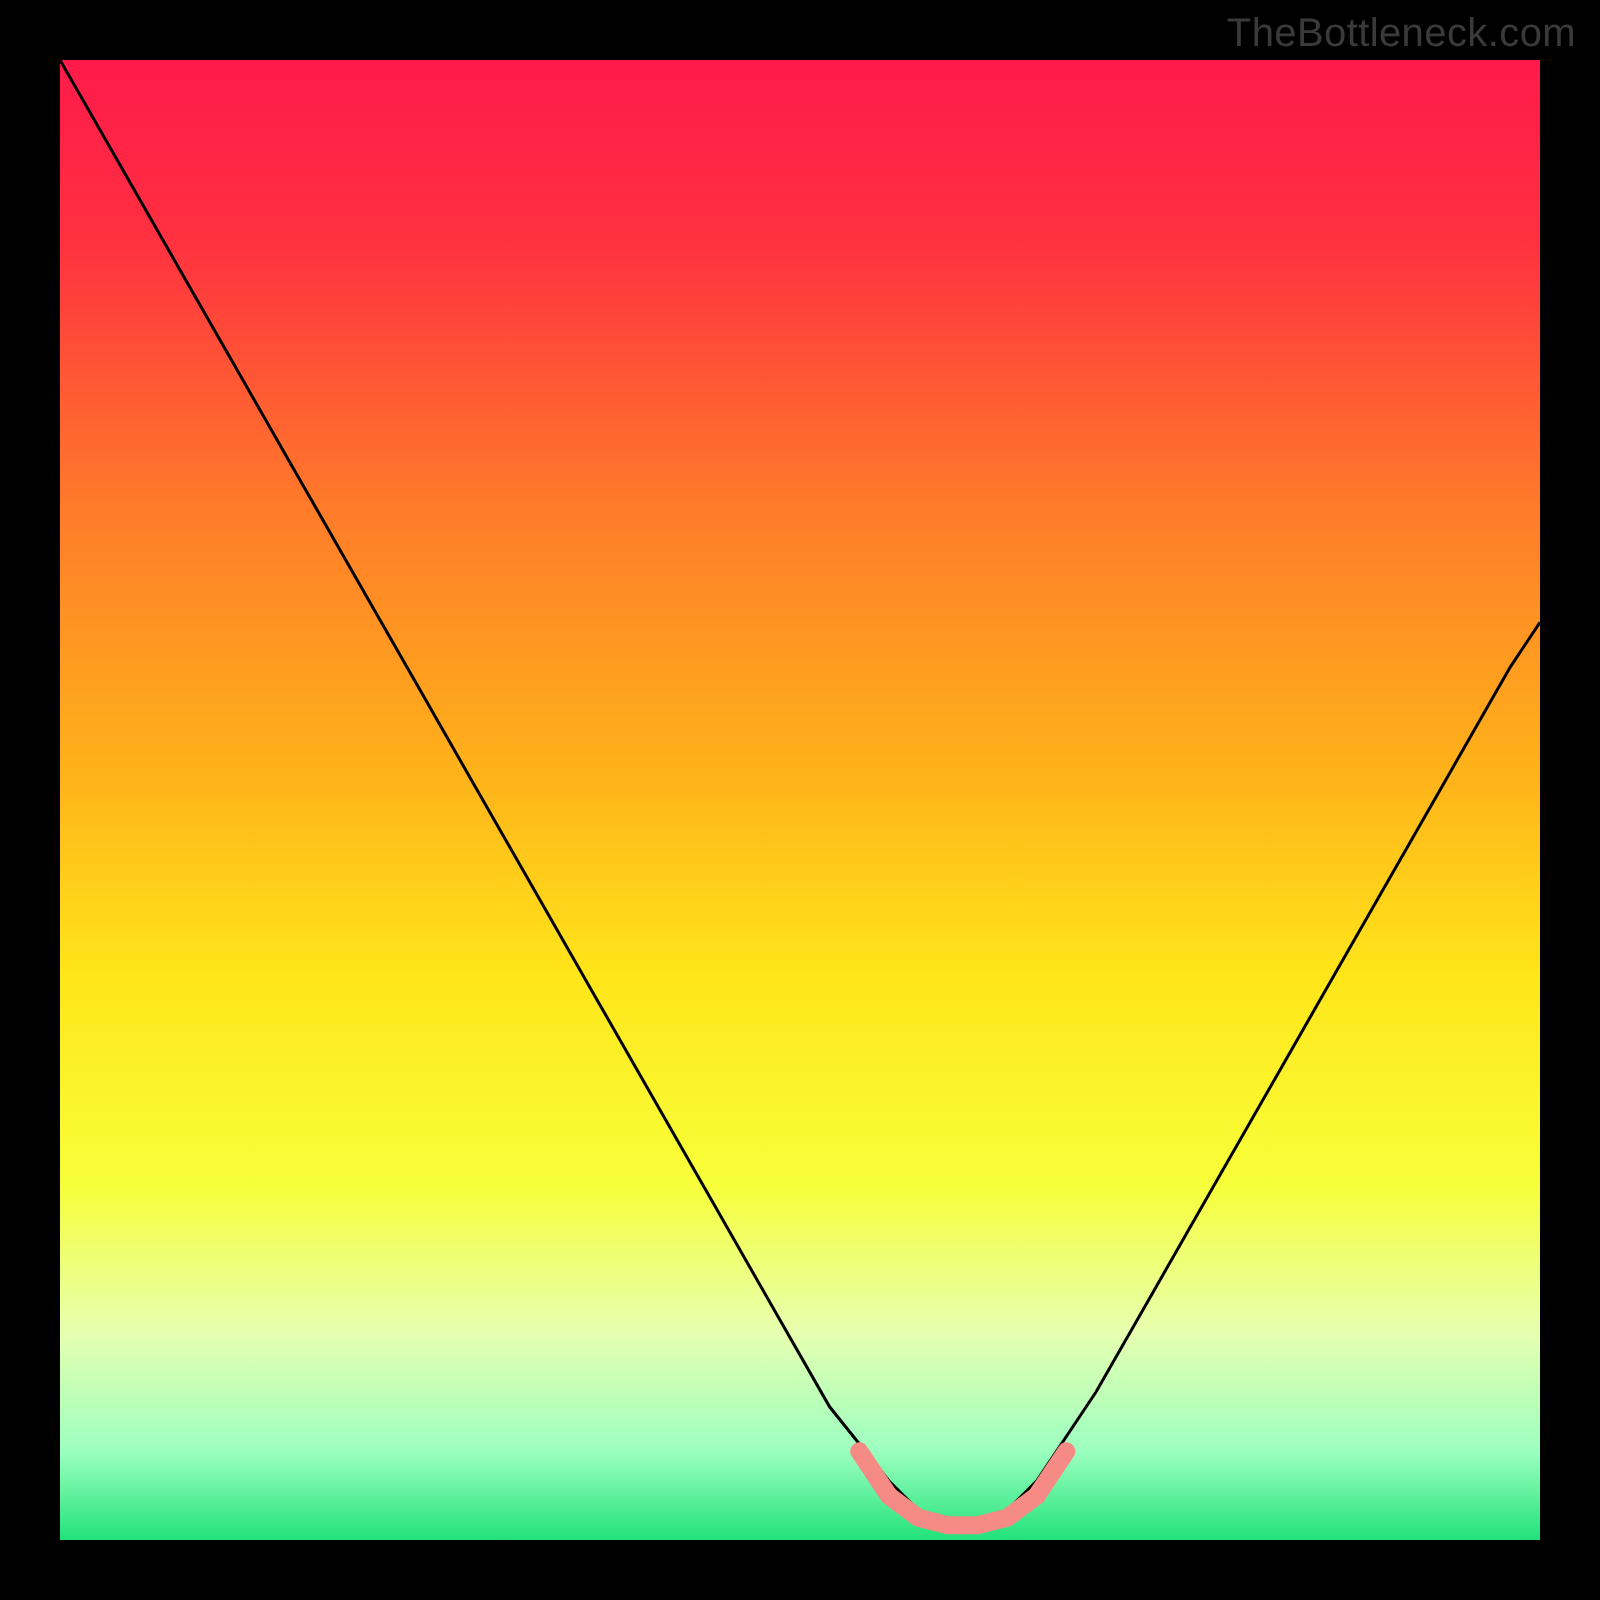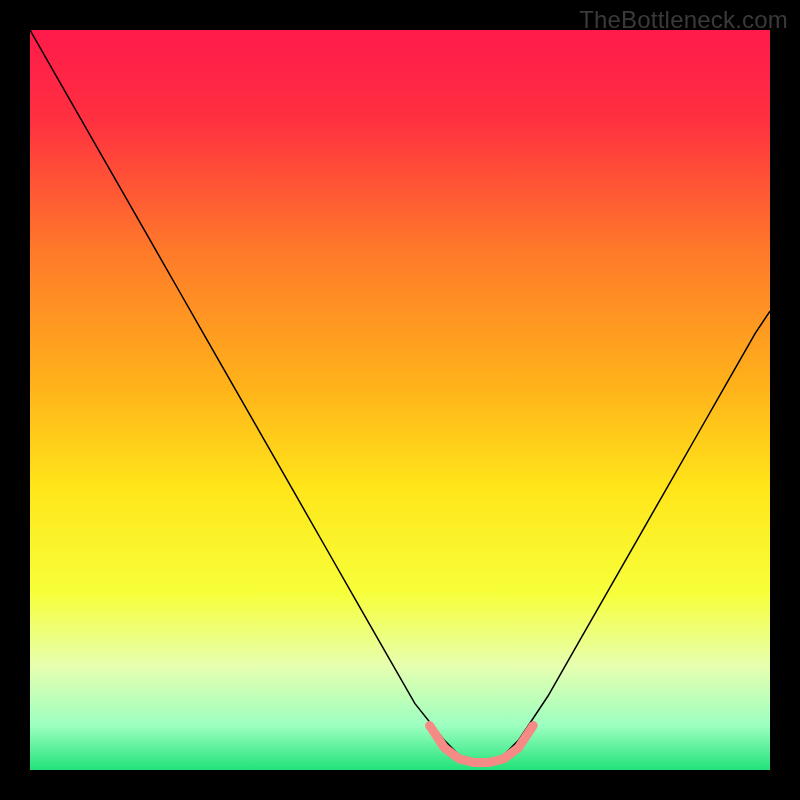--- a/index.html
+++ b/index.html
@@ -24,21 +24,21 @@
     top: 30px;
     left: 30px;
     width: 740px;
     height: 740px;
   }
   .watermark {
     position: absolute;
     top: 6px;
     right: 12px;
     color: #3a3a3a;
-    font-size: 24px;
+    font-size: 20px;
     font-weight: 400;
     letter-spacing: 0.2px;
   }
   svg { display: block; }
 </style>
 </head>
 <body>
 
 <div class="frame">
 

